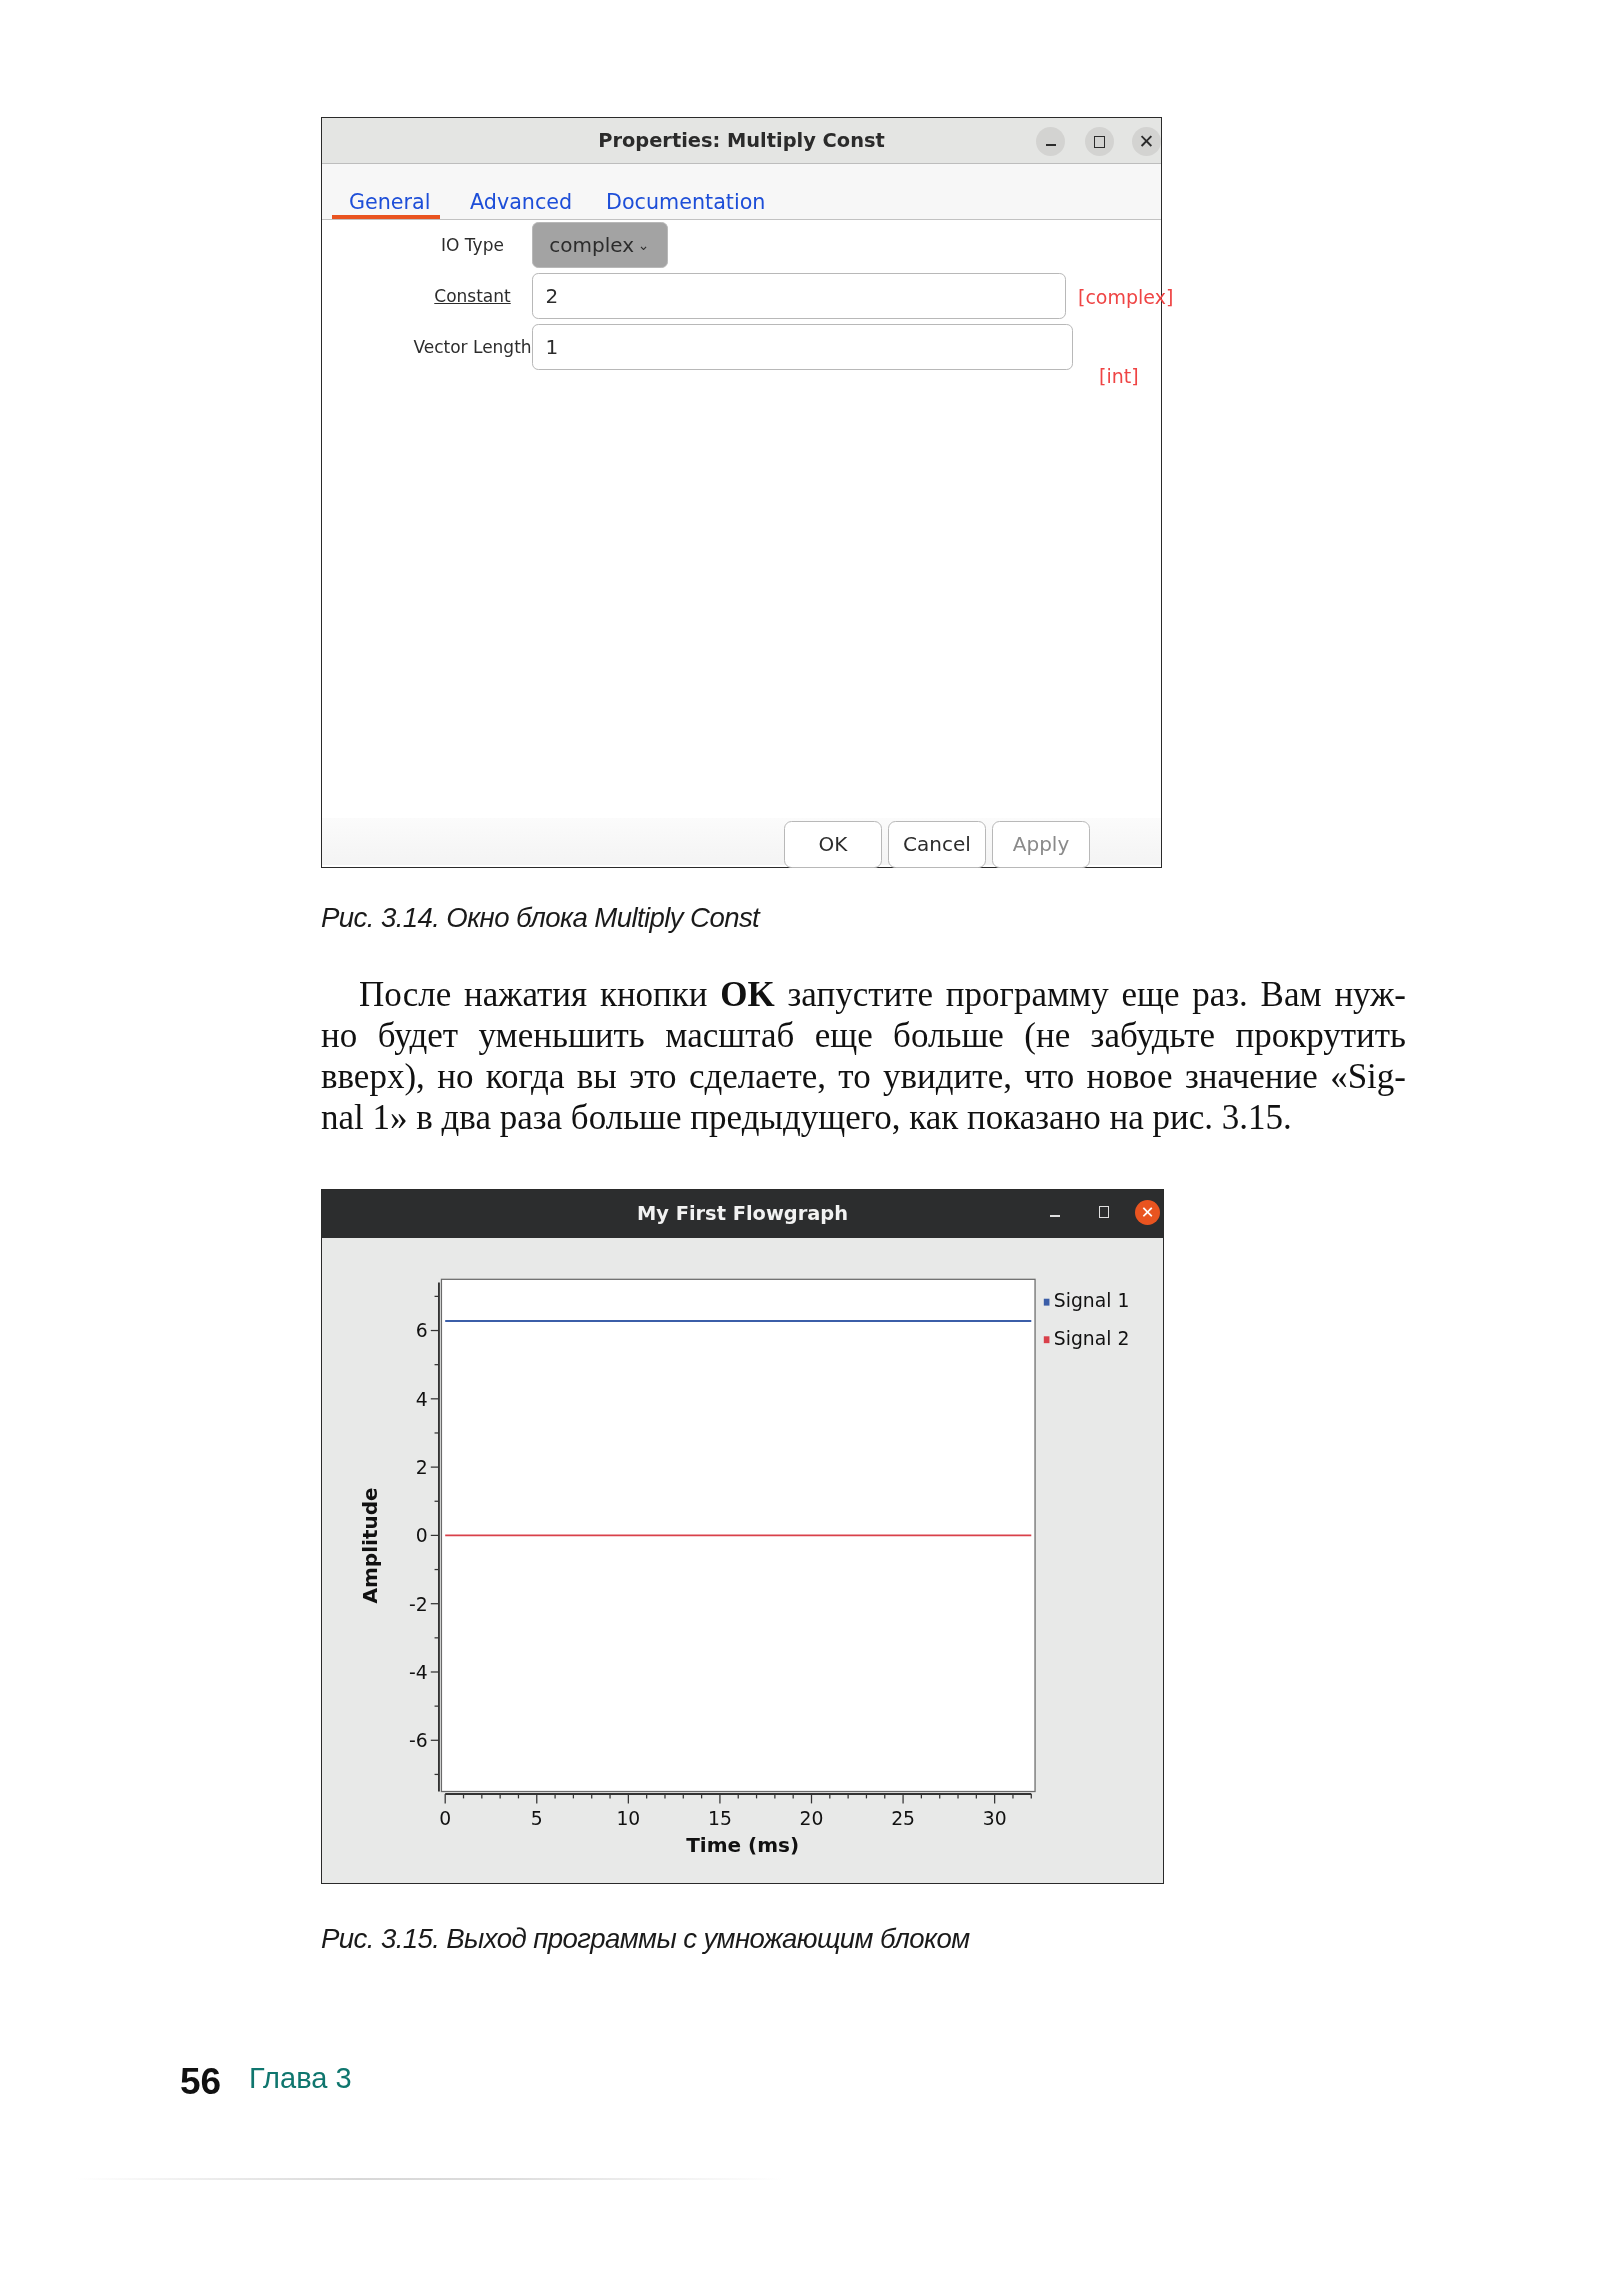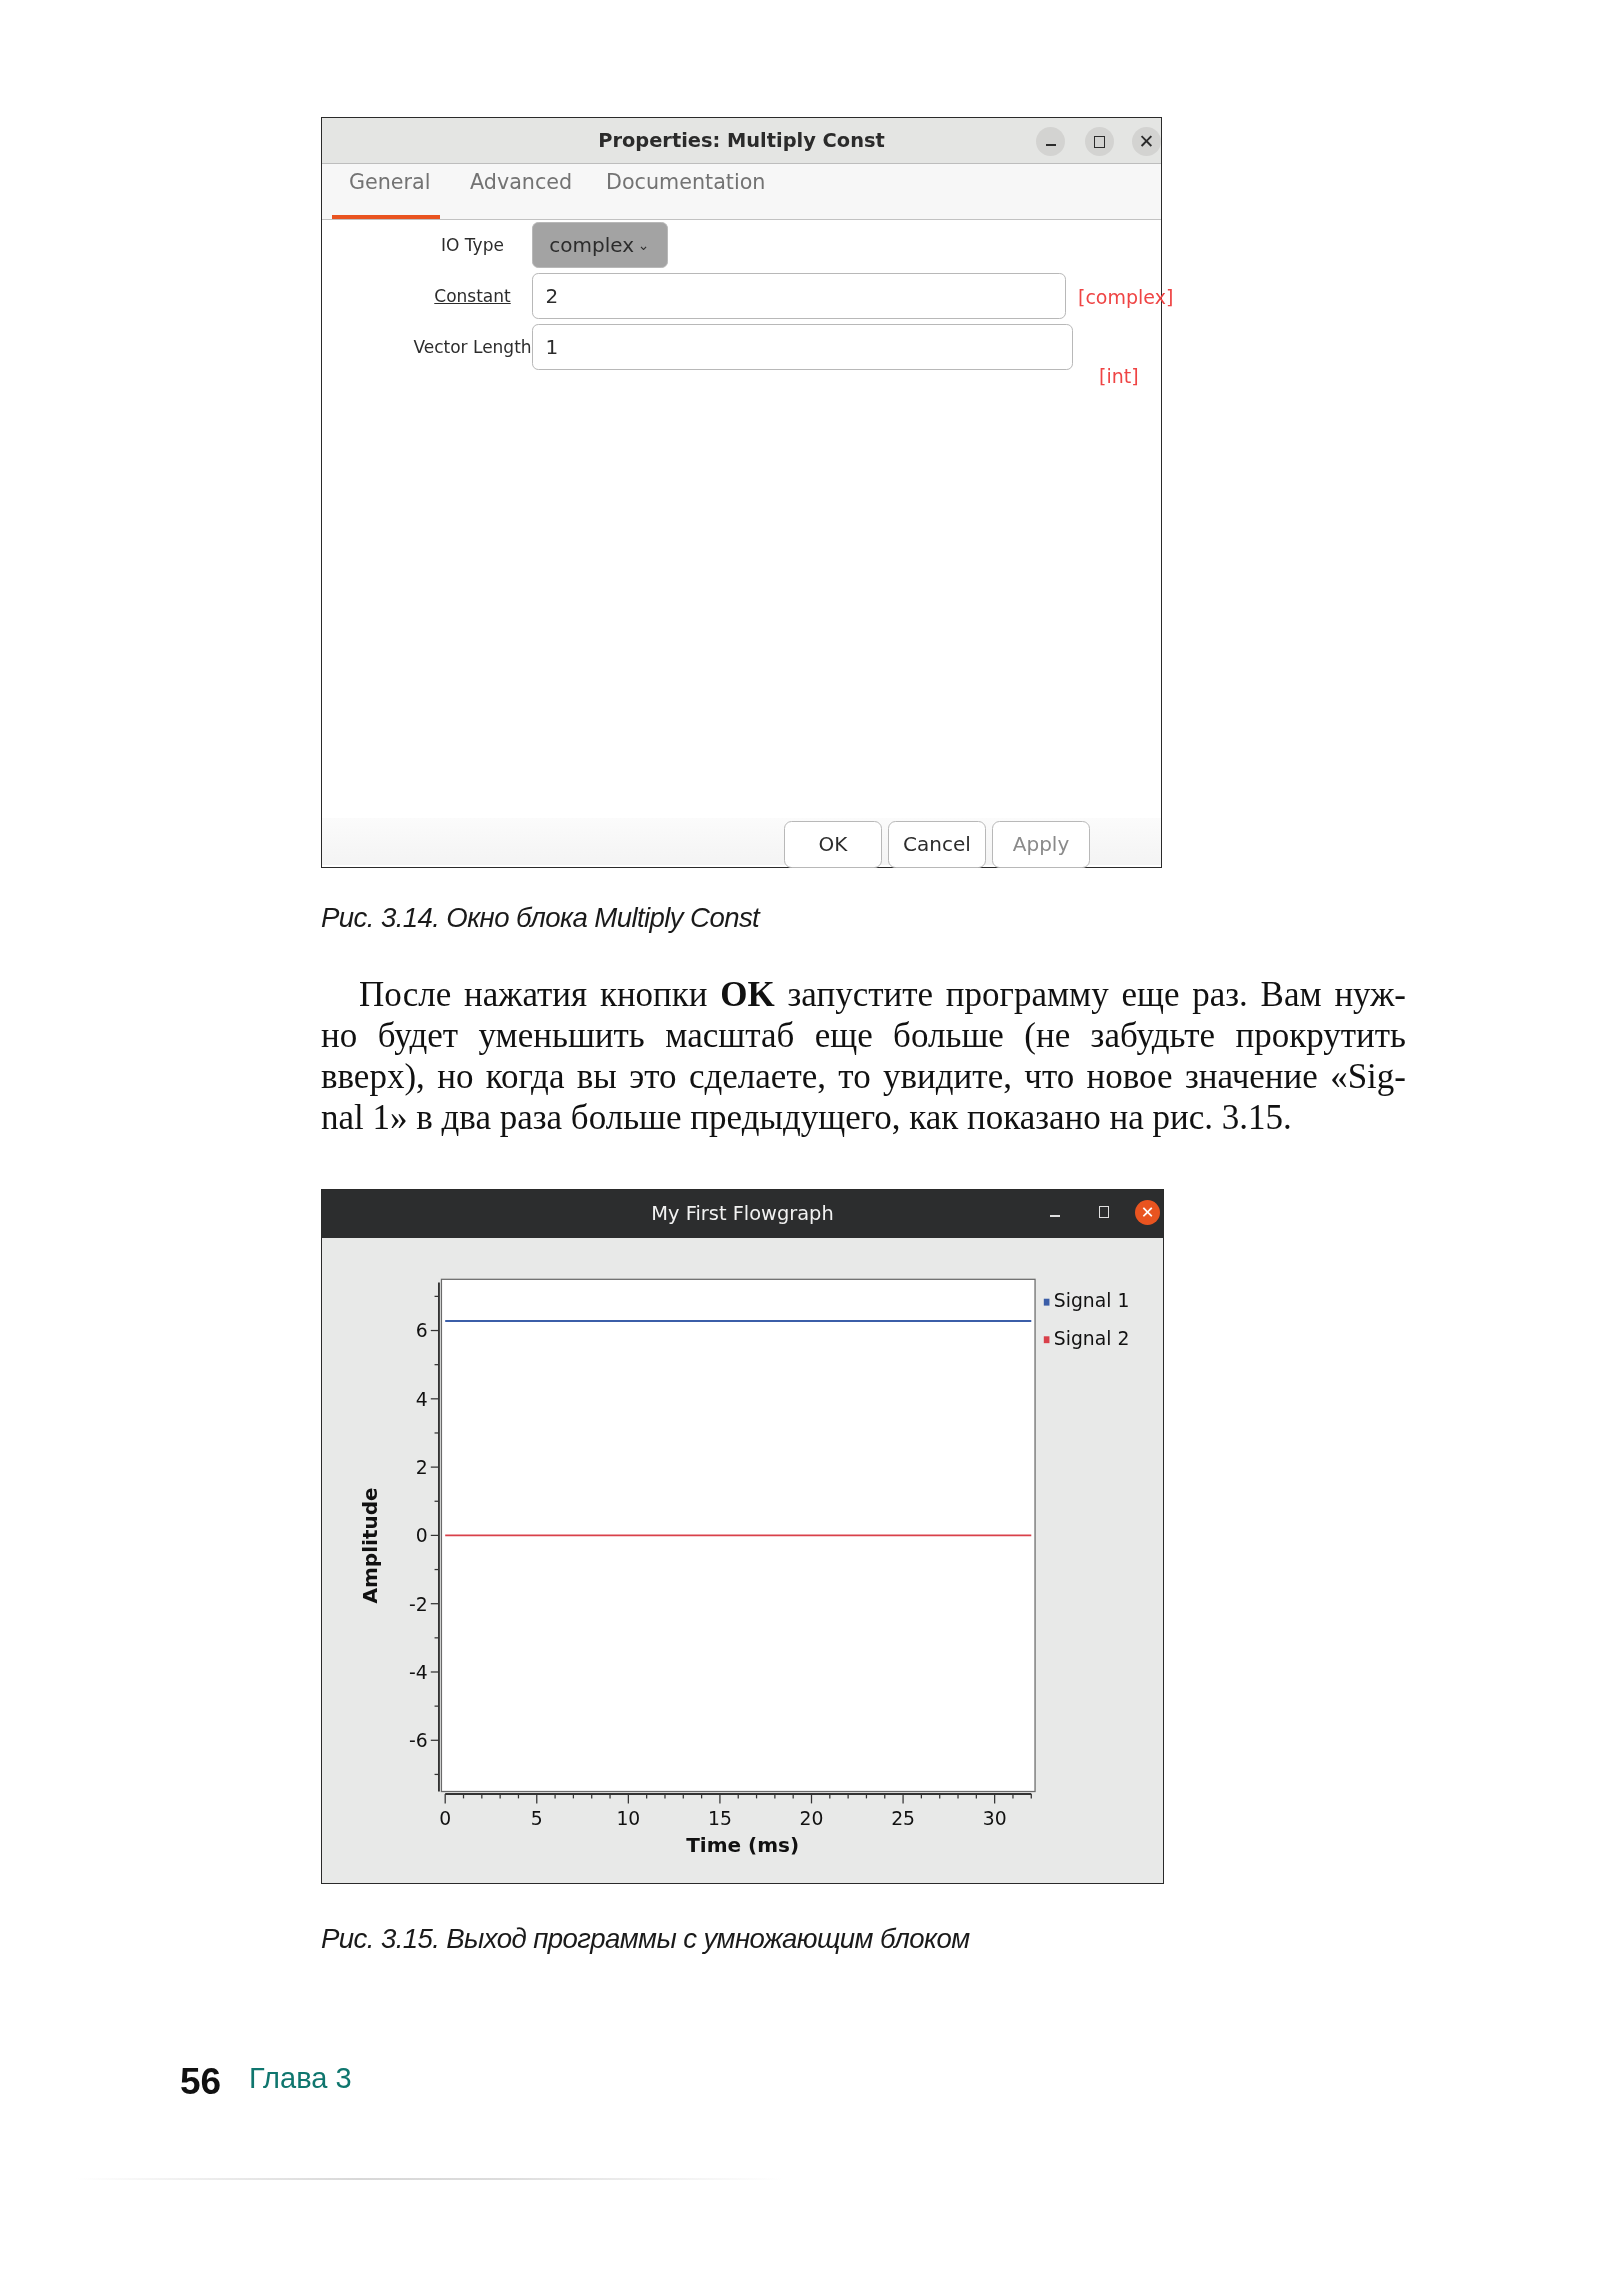--- a/index.html
+++ b/index.html
@@ -11,21 +11,21 @@
   .dlg-title .t { position: absolute; left: 0; right: 0; top: 0; height: 45px; line-height: 45px; text-align: center; font-size: 19.4px; font-weight: bold; color: #2b2b2b; }
   .wbtn { position: absolute; top: 9.4px; width: 29px; height: 29px; border-radius: 50%; background: #d3d3d1; display: flex; align-items: center; justify-content: center; }
   .wbtn.min { left: 714px; }
   .wbtn.max { left: 763px; }
   .wbtn.cls { left: 810px; }
   .min-glyph { width: 10px; height: 1.9px; background: #2b2b2b; margin-top: 6.3px; }
   .max-glyph { width: 8.8px; height: 9.4px; border: 1.9px solid #2b2b2b; box-sizing: content-box; }
   .cls-glyph { font-size: 19px; line-height: 19px; color: #2b2b2b; }
 
   .tabs { position: absolute; left: 0; right: 0; top: 46px; height: 55px; background: #f7f7f7; border-bottom: 1.3px solid #c2c2c2; }
-  .tab { position: absolute; top: 6px; font-size: 20.7px; color: #737373; }
+  .tab { position: absolute; top: 26px; font-size: 20.7px; color: #1d4ed8; }
   .tab.general { left: 27px; }
   .tab.advanced { left: 148px; }
   .tab.doc { left: 284px; }
   .tab-underline { position: absolute; left: 10px; top: 51px; width: 108px; height: 4.4px; background: #e95420; }
 
   .row-label { position: absolute; font-size: 17px; color: #2c2c2c; text-align: center; width: 125px; }
   .row-label.u { text-decoration: underline; }
   .lbl-io { left: 88px; top: 117px; }
   .lbl-const { left: 88px; top: 168px; }
   .lbl-vec { left: 88px; top: 219px; }
@@ -51,21 +51,21 @@
 
   .body-text { position: absolute; left: 321px; top: 974px; width: 1085px; font-family: "Liberation Serif", serif; font-size: 35px; line-height: 41px; text-align: justify; color: #111; }
   .body-text .line { display: block; text-align: justify; text-align-last: justify; }
   .body-text .line.last { text-align-last: left; }
   .body-text .line.first { text-indent: 38px; }
   .body-text b { font-weight: bold; }
 
   
   .pwin { position: absolute; left: 321px; top: 1189px; width: 843px; height: 695px; border: 1.9px solid #2a2a2a; background: #e8e9e8; box-sizing: border-box; }
   .ptitle { position: absolute; left: 0; right: 0; top: 0; height: 48px; background: #2c2d2e; }
-  .ptitle .t { position: absolute; left: 0; right: 0; top: 0; line-height: 48px; text-align: center; color: #f2f2f2; font-weight: normal; font-size: 19.4px; }
+  .ptitle .t { position: absolute; left: 0; right: 0; top: 0; line-height: 48px; text-align: center; color: #f2f2f2; font-weight: bold; font-size: 19.4px; }
   .pw-min { position: absolute; left: 728px; top: 25px; width: 10px; height: 1.9px; background: #e0e0e0; }
   .pw-max { position: absolute; left: 777px; top: 15.7px; width: 7.5px; height: 10px; border: 1.3px solid #e0e0e0; box-sizing: content-box; }
   .pw-cls { position: absolute; left: 813px; top: 10px; width: 25px; height: 25px; border-radius: 50%; background: #e95420; color: #fff; font-size: 16.3px; line-height: 25px; text-align: center; }
 
   #plot { position: absolute; left: 0; top: 0; }
   .footer-num { position: absolute; left: 180px; top: 2061px; font-size: 37px; font-weight: bold; font-family: "Liberation Sans", sans-serif; }
   .footer-ch { position: absolute; left: 249px; top: 2062px; font-size: 29px; font-family: Liberation Sans, sans-serif; color: #0f766e; }
   .rule { position: absolute; left: 75px; top: 2178px; width: 708px; height: 1.9px; background: linear-gradient(90deg, rgba(220,220,220,0), #d8d8d8 40%, #dcdcdc 60%, rgba(220,220,220,0)); }
 </style>
 </head>

